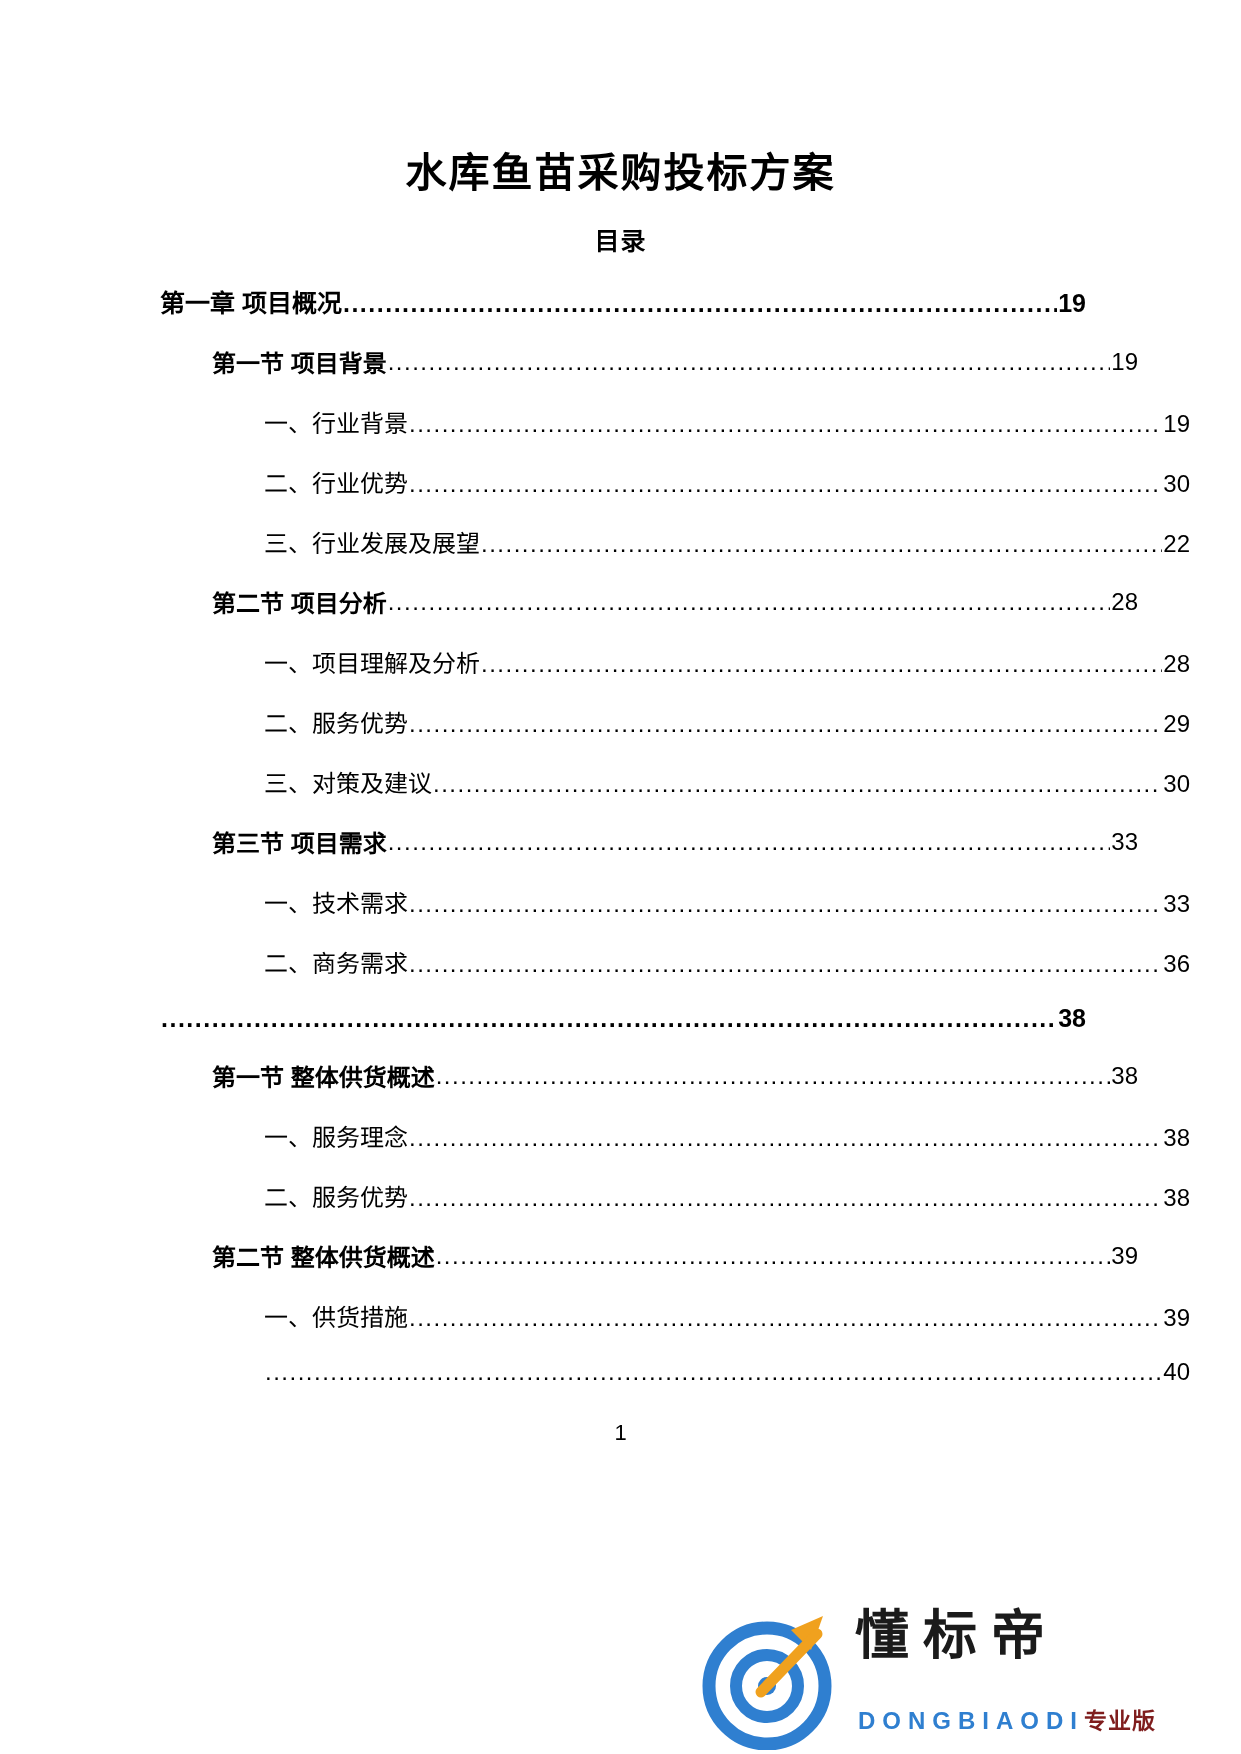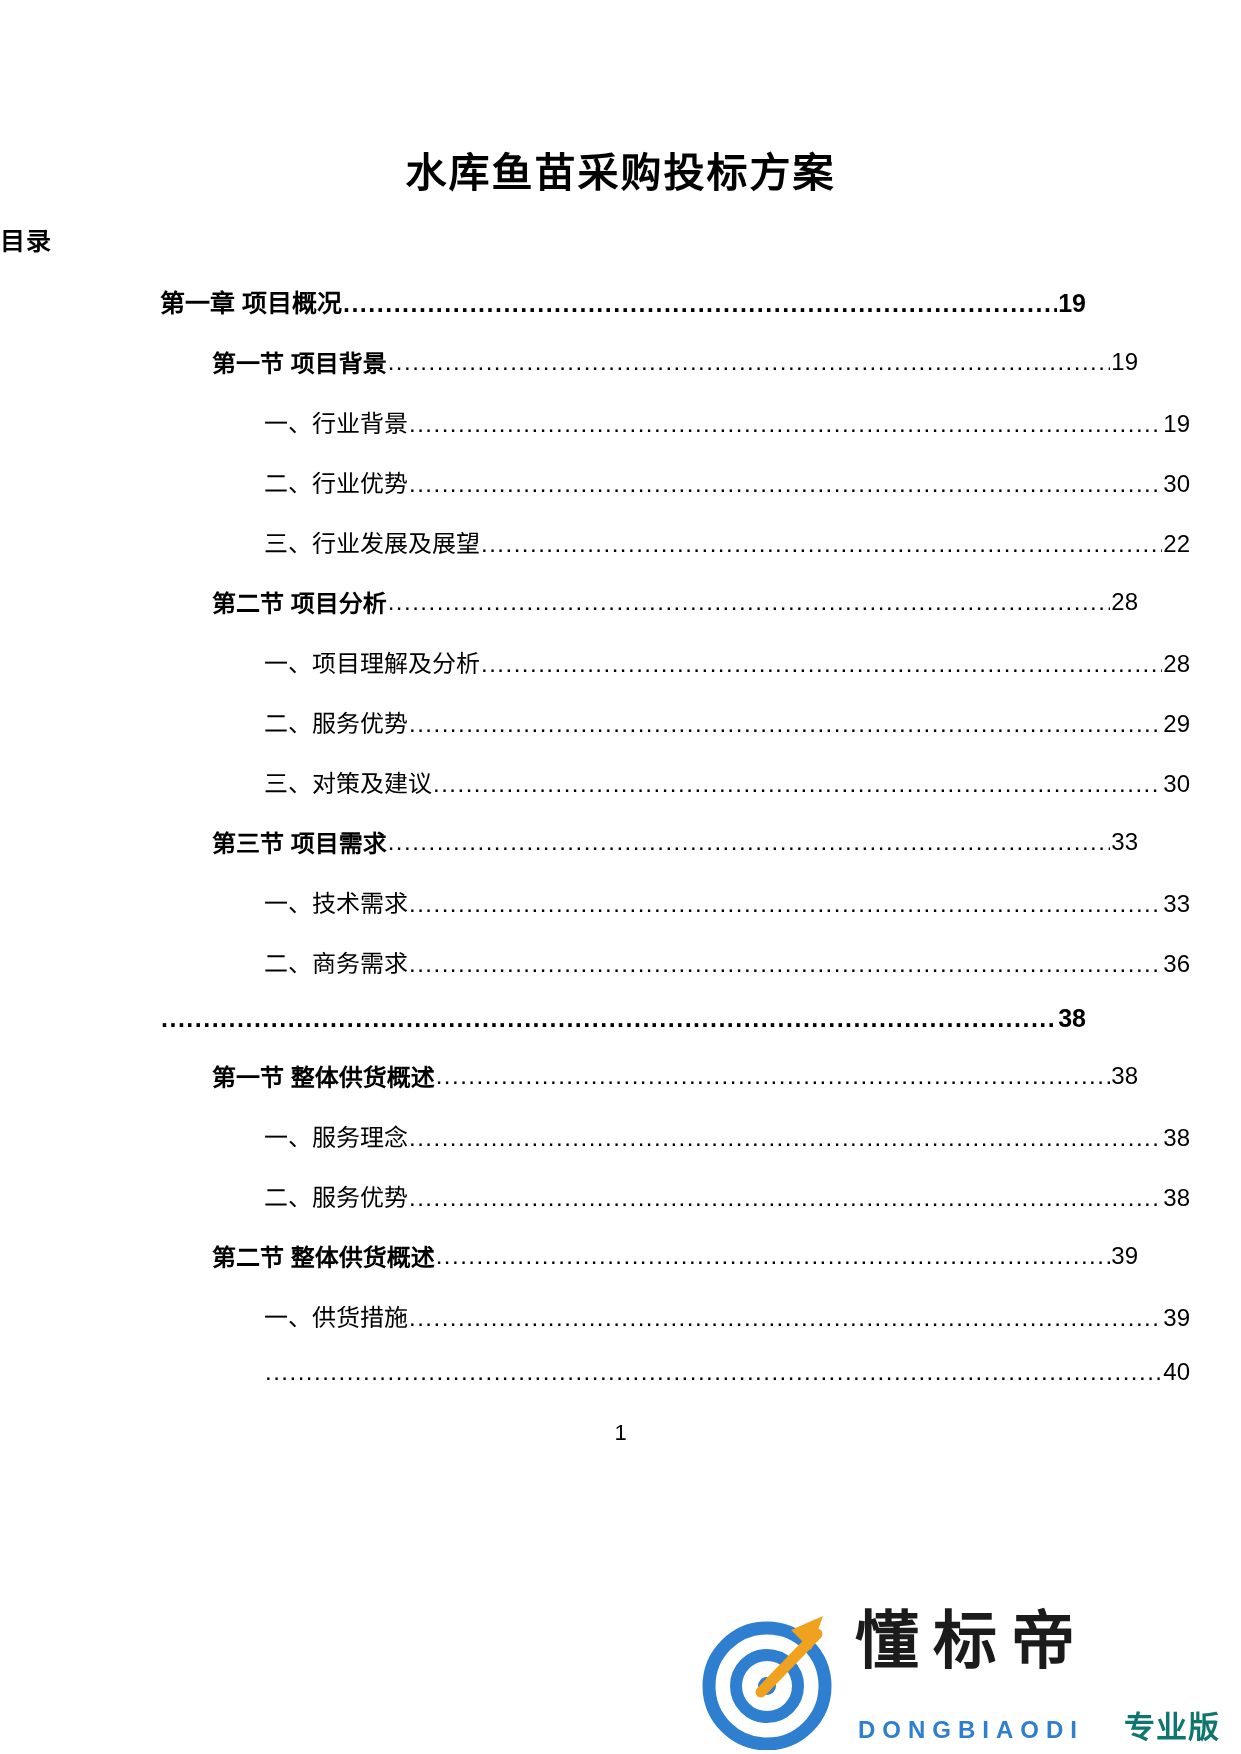--- a/index.html
+++ b/index.html
@@ -22,21 +22,21 @@
   }
   .doc-title {
     text-align: center;
     font-size: 41px;
     font-weight: bold;
     letter-spacing: 2px;
     margin-top: 148px;
     line-height: 1.25;
   }
   .toc-heading {
-    text-align: left;
+    text-align: center;
     font-size: 25px;
     font-weight: bold;
     margin-top: 22px;
     letter-spacing: 1px;
   }
   .toc {
     margin: 26px 155px 0 160px;
   }
   .toc-row {
     display: flex;
@@ -101,42 +101,41 @@
     position: absolute;
     left: 0;
     top: 8px;
     width: 150px;
     height: 140px;
   }
   .logo-text {
     position: absolute;
     left: 160px;
     top: 6px;
-    font-size: 64px;
+    font-size: 54px;
     font-weight: bold;
     color: #1b1b1b;
     letter-spacing: 14px;
     line-height: 1.05;
     font-family: "DejaVu Sans", sans-serif;
   }
   .logo-sub {
     position: absolute;
     left: 163px;
     top: 100px;
     font-size: 24px;
     font-weight: bold;
     color: #2f7fd0;
     letter-spacing: 7px;
     font-family: "Liberation Sans", sans-serif;
   }
   .logo-sub .cn {
-    color: #0f766e;
+    color: #7f1d1d;
     letter-spacing: 1px;
-    font-size: 31px;
-    margin-left: 40px;
+    font-size: 23px;
   }
 </style>
 </head>
 <body>
 
 <div class="page">
 
   <div class="doc-title">水库鱼苗采购投标方案</div>
 
   <div class="toc-heading">目录</div>

